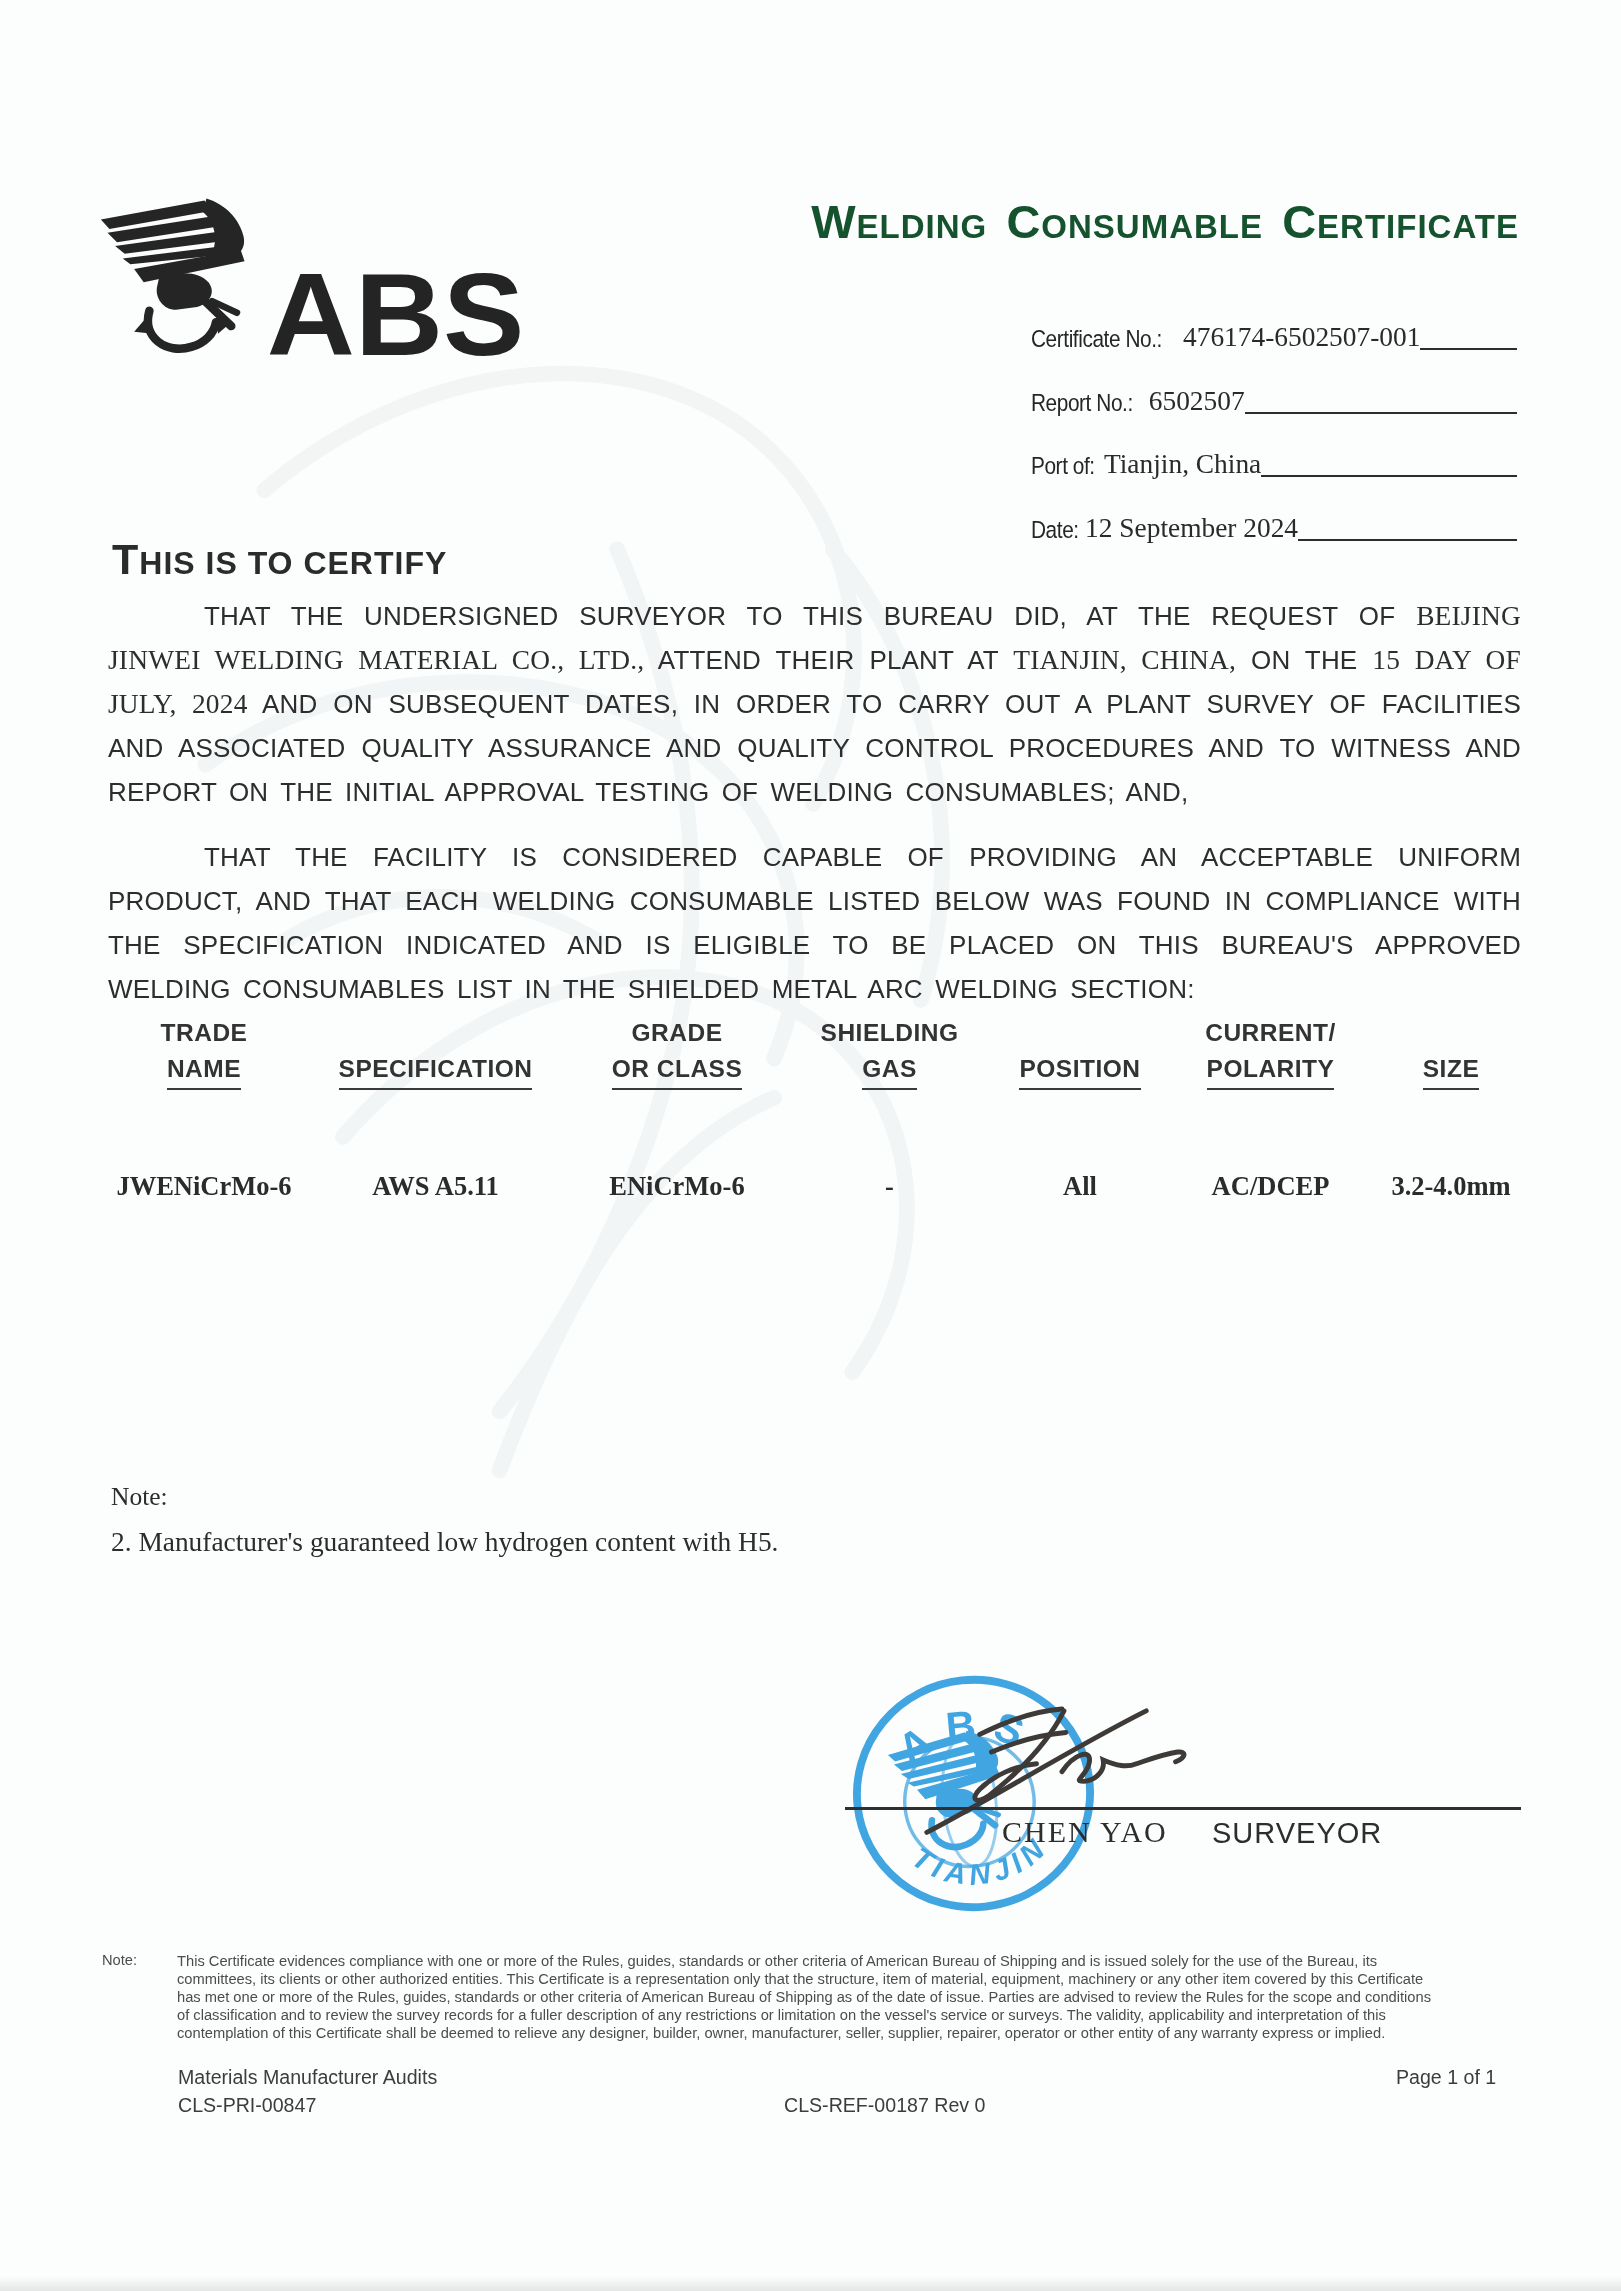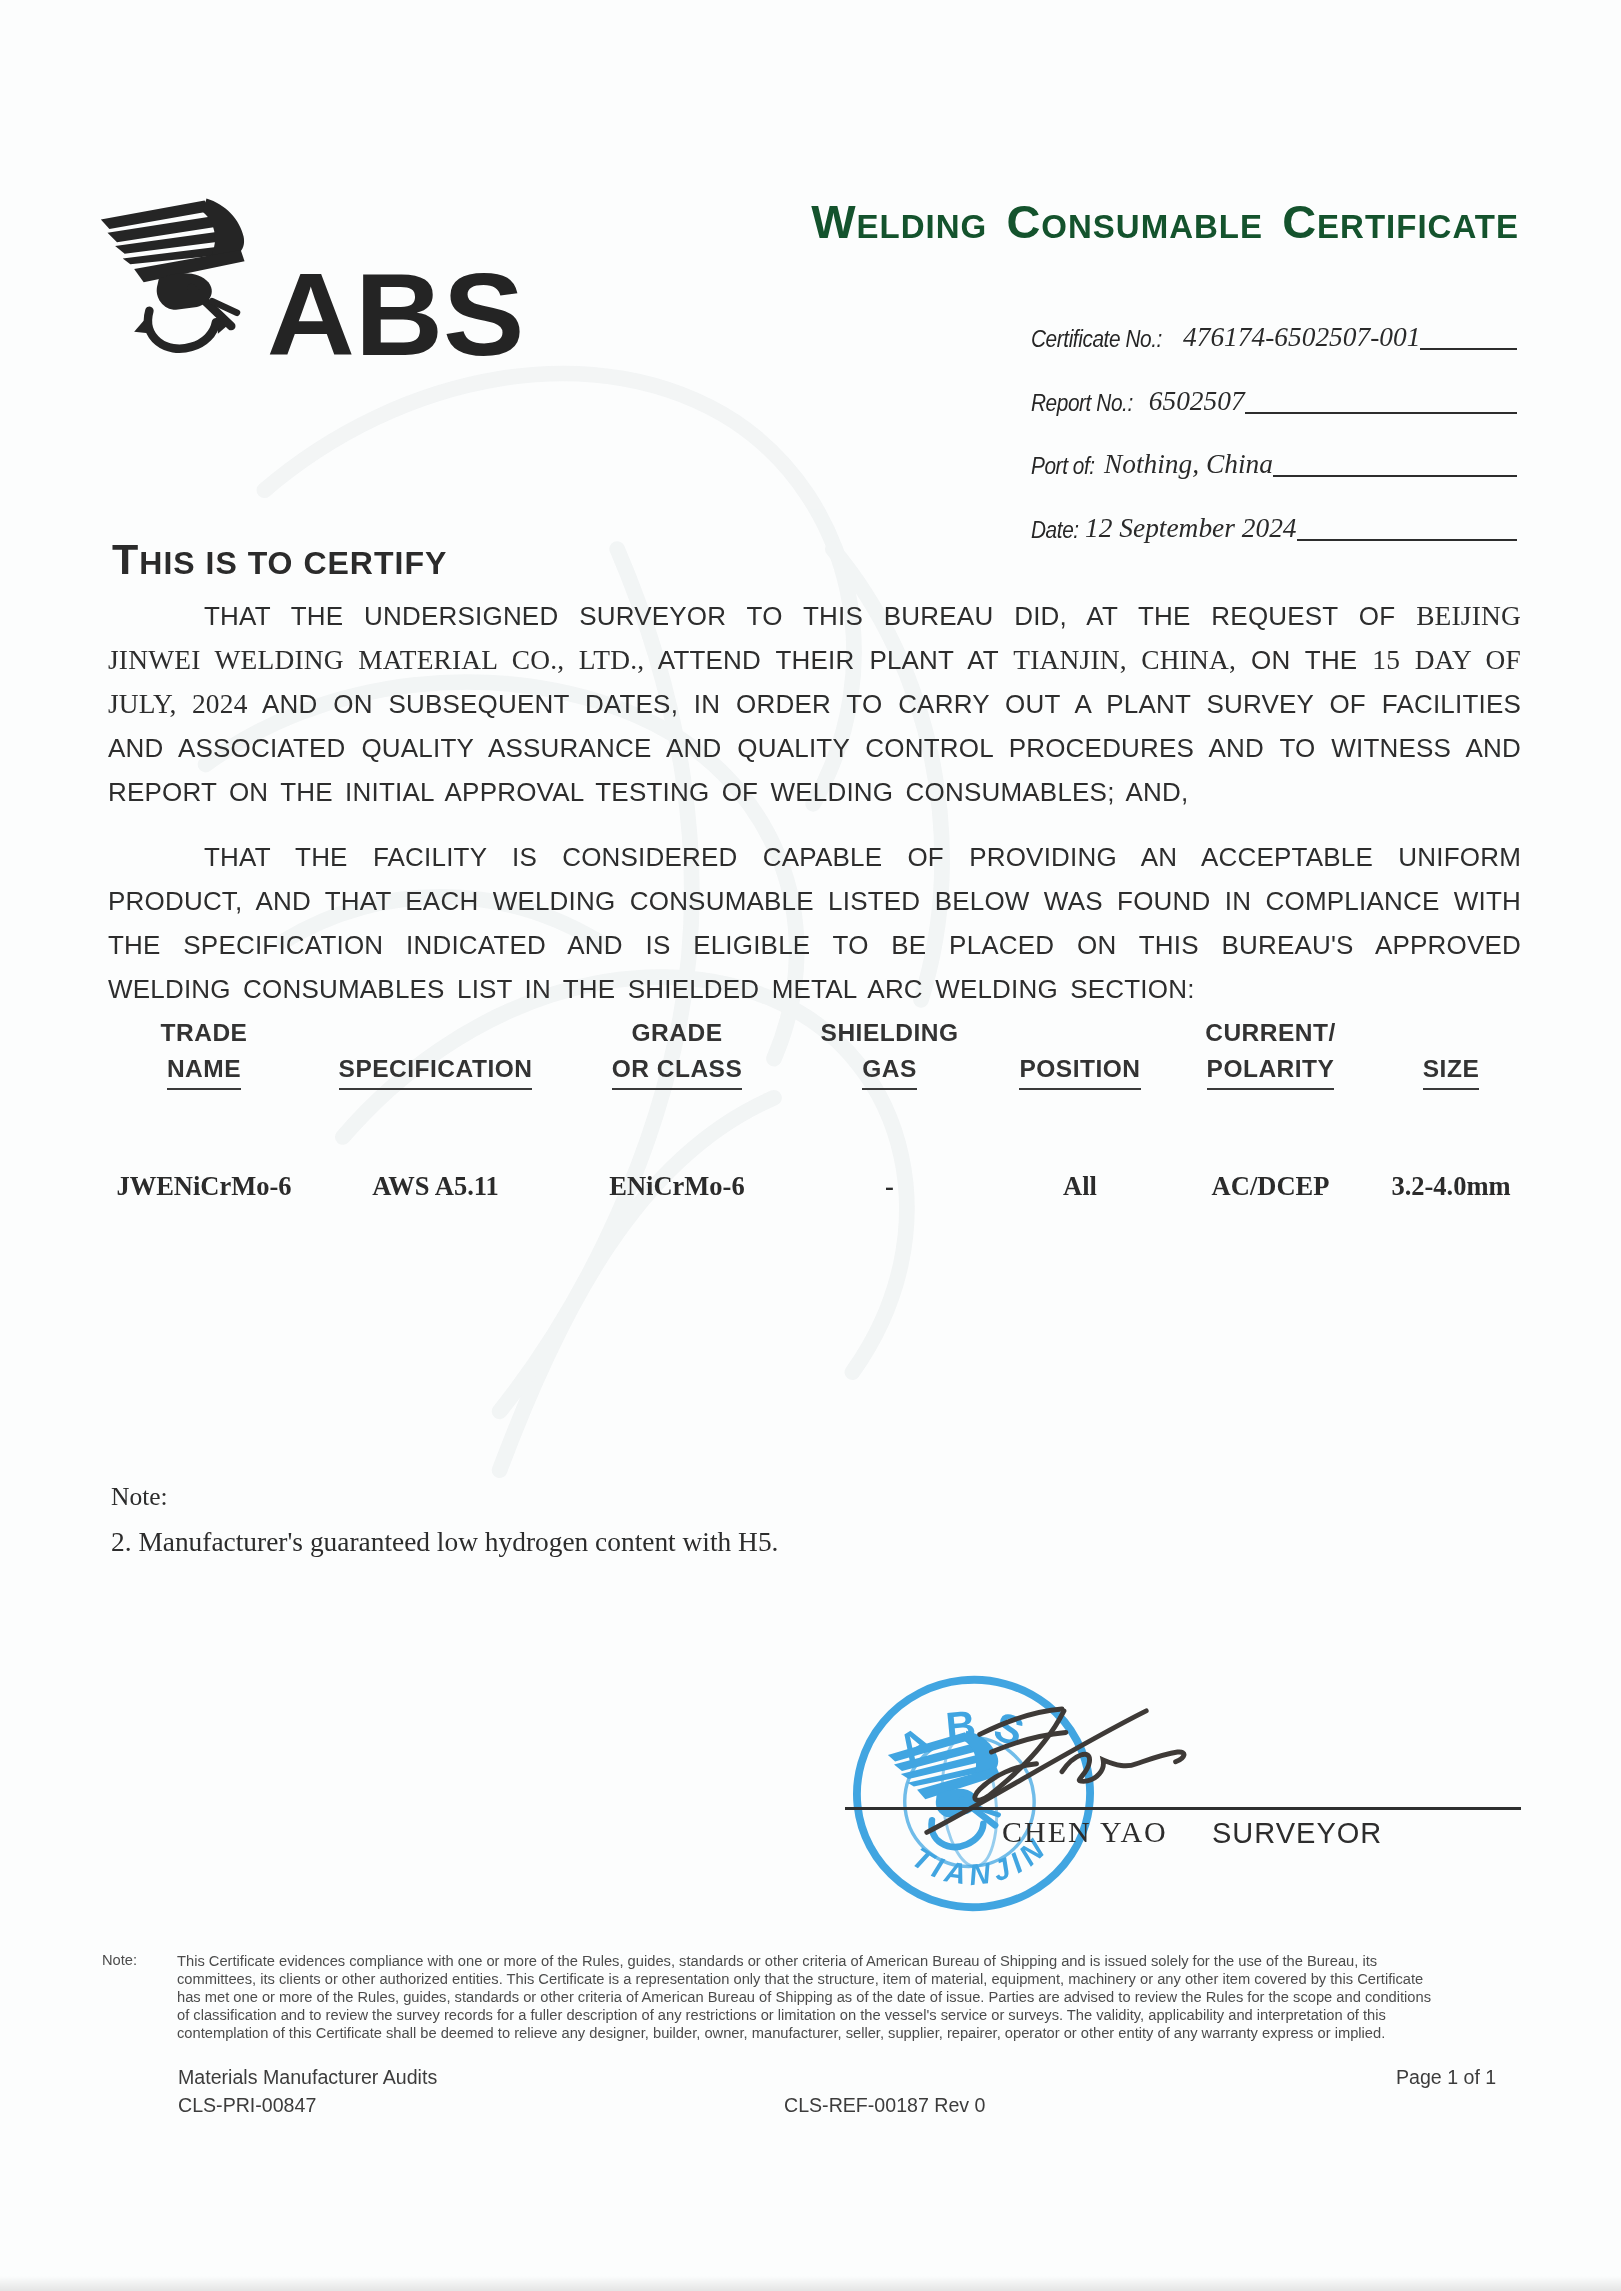--- a/index.html
+++ b/index.html
@@ -12,21 +12,21 @@
   
   .logo-wrap{position:absolute;left:98px;top:194px;display:flex;align-items:flex-end;}
   .logo-abs-text{font-size:122px;font-weight:bold;line-height:.78;letter-spacing:0px;
         color:#242424;margin-left:11.8px;transform:scaleY(.96);transform-origin:left bottom;}
   .doc-title{position:absolute;top:194px;right:102px;white-space:nowrap;font-weight:bold;
         color:#14532d;letter-spacing:1px;}
   .title-word{display:inline-block;font-size:33px;margin-left:13.7px;}
   .title-word::first-letter{font-size:47px;}
   
   .fields{position:absolute;left:1031px;top:310px;width:486px;}
-  .field-row{display:flex;align-items:flex-end;height:43px;margin-bottom:20.6px;font-style:italic;}
+  .field-row{display:flex;align-items:flex-end;height:43px;margin-bottom:20.6px;}
   .field-label{font-size:24.5px;letter-spacing:-0.5px;white-space:nowrap;color:#262626;
         transform:scaleX(.85);transform-origin:left bottom;margin-right:-11.8px;}
   .field-value{font-family:"Liberation Serif",serif;font-size:27.4px;white-space:nowrap;
         padding-left:9.8px;color:#2a2a2a;}
   .field-fill{flex:1;border-bottom:2.5px solid #2d2d2d;margin-bottom:2.9px;min-width:17.6px;}
   
   .certify-heading{position:absolute;left:112px;top:535px;font-size:32px;font-weight:bold;
         letter-spacing:1px;color:#2b2b2b;}
   .certify-heading::first-letter{font-size:43px;}
   .para{position:absolute;left:108px;width:1413px;font-size:26px;line-height:44px;
@@ -116,21 +116,21 @@
       <span class="field-value">476174-6502507-001</span>
       <span class="field-fill"></span>
     </div>
     <div class="field-row">
       <span class="field-label">Report No.:</span>
       <span class="field-value">6502507</span>
       <span class="field-fill"></span>
     </div>
     <div class="field-row">
       <span class="field-label">Port of:</span>
-      <span class="field-value">Nothing, China</span>
+      <span class="field-value">Tianjin, China</span>
       <span class="field-fill"></span>
     </div>
     <div class="field-row">
       <span class="field-label">Date:</span>
       <span class="field-value">12 September 2024</span>
       <span class="field-fill"></span>
     </div>
   </div>
 
   <div class="certify-heading">THIS IS TO CERTIFY</div>

